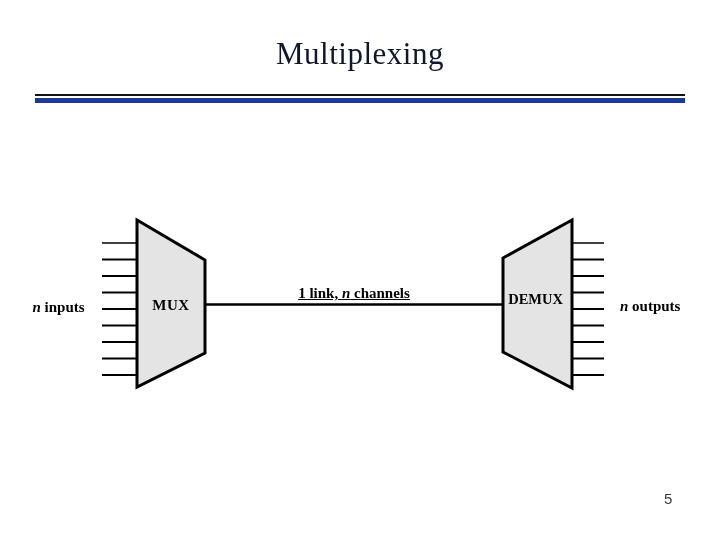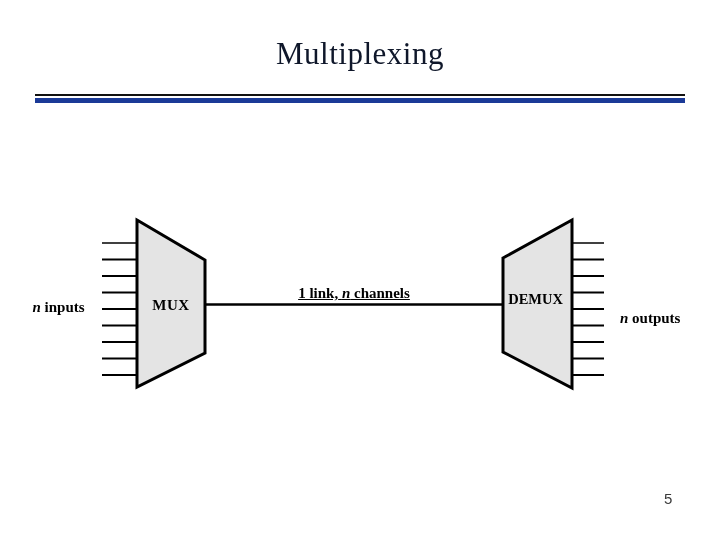--- a/index.html
+++ b/index.html
@@ -27,21 +27,21 @@
     font-size: 15px;
     color: #000000;
     line-height: 16px;
     white-space: nowrap;
   }
   .var { font-style: italic; }
   #label-n-inputs  { left: 20px;  top: 299px; width: 77px;  text-align: center; }
   #label-mux       { left: 137px; top: 297px; width: 68px;  text-align: center; letter-spacing: 0.5px; }
   #label-link      { left: 254px; top: 285px; width: 200px; text-align: center; text-decoration: underline; }
   #label-demux     { left: 503px; top: 291px; width: 60px;  text-align: right; font-size: 14.5px; }
-  #label-n-outputs { left: 620px; top: 310px; }
+  #label-n-outputs { left: 620px; top: 298px; }
   #page-number {
     left: 664px; top: 490px;
     font-family: "Liberation Sans", sans-serif;
     font-size: 15px;
     color: #3a3a3a;
   }
 </style>
 </head>
 <body>
 

